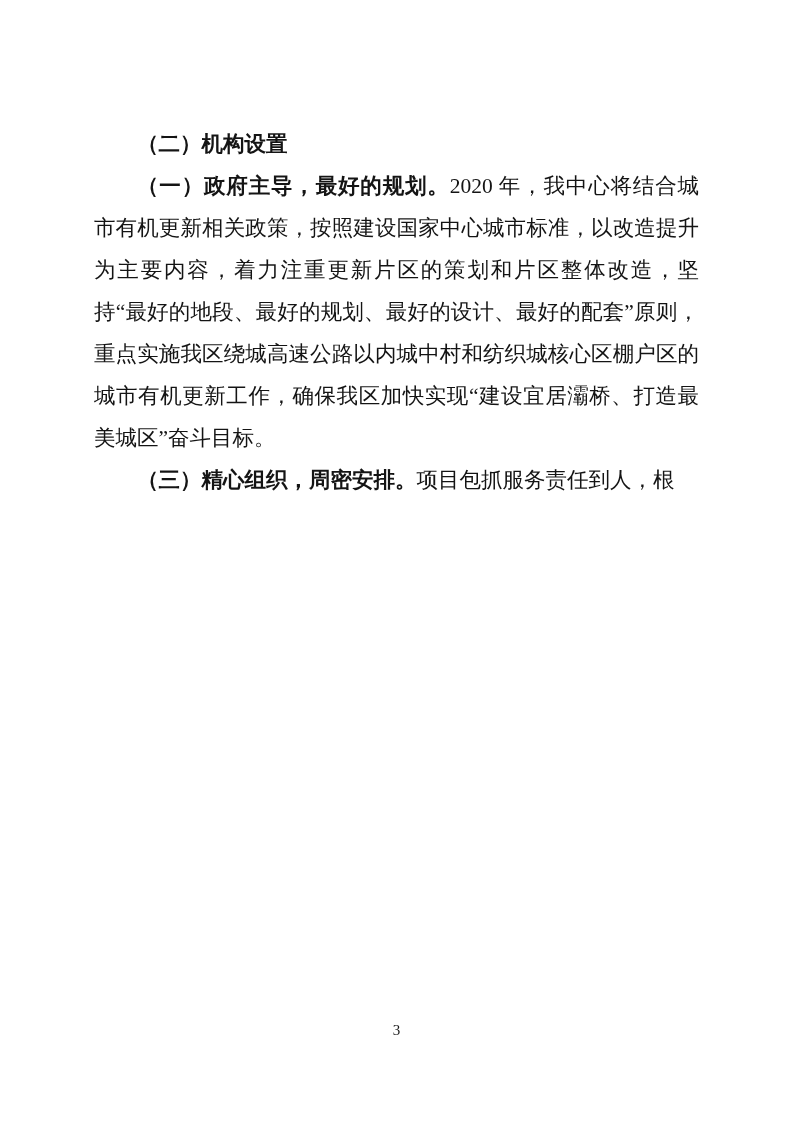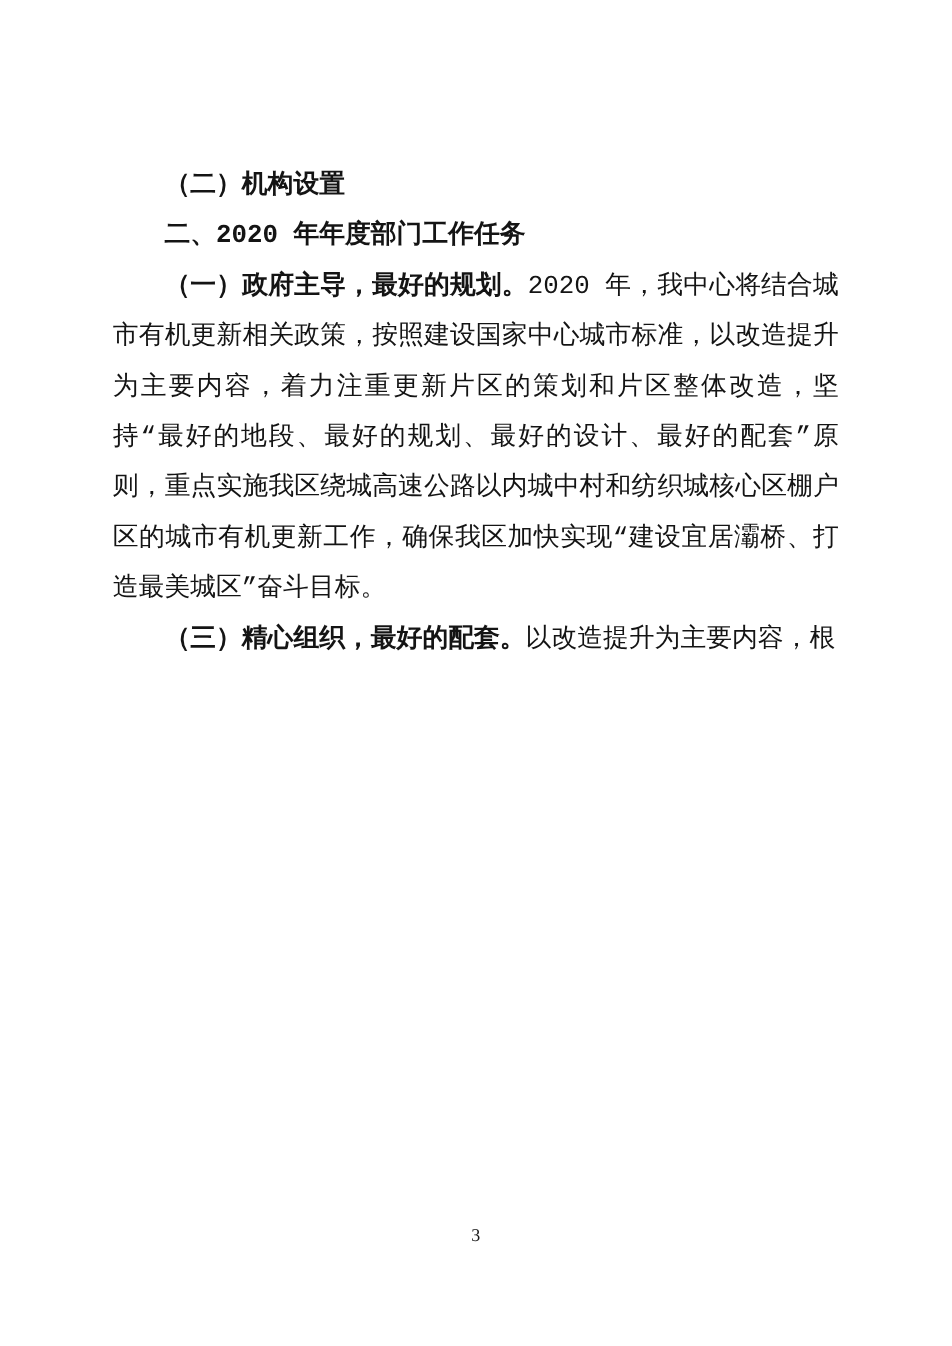--- a/index.html
+++ b/index.html
@@ -12,23 +12,22 @@
     width: 793px;
     height: 1122px;
     background: #ffffff;
     color: #141414;
     font-family: "Liberation Serif", "DejaVu Serif", serif;
     overflow: hidden;
   }
   .doc-content {
     position: absolute;
     left: 94px;
-    top: 134px;
+    top: 123px;
     width: 605px;
-    font-family: Liberation Mono, monospace;
   }
   .para {
     margin: 0;
     font-size: 21.5px;
     line-height: 42px;
     text-align: justify;
     text-indent: 2em;
     word-break: break-all;
   }
   .para .lead {
@@ -52,29 +51,26 @@
 <body>
 
 <div class="doc-page">
   <div class="doc-content">
 
     <p class="para heading">
       <span class="lead">（二）机构设置</span><span></span>
     </p>
 
 
-    <p class="para heading">
-      <span class="lead">二、2020 年年度部门工作任务</span><span></span>
-    </p>
 
     <p class="para">
       <span class="lead">（一）政府主导，最好的规划。</span><span>2020 年，我中心将结合城市有机更新相关政策，按照建设国家中心城市标准，以改造提升为主要内容，着力注重更新片区的策划和片区整体改造，坚持“最好的地段、最好的规划、最好的设计、最好的配套”原则，重点实施我区绕城高速公路以内城中村和纺织城核心区棚户区的城市有机更新工作，确保我区加快实现“建设宜居灞桥、打造最美城区”奋斗目标。</span>
     </p>
 
 
     <p class="para">
-      <span class="lead">（三）精心组织，最好的配套。</span><span>以改造提升为主要内容，根</span>
+      <span class="lead">（三）精心组织，周密安排。</span><span>项目包抓服务责任到人，根</span>
     </p>
 
   </div>
 
   <div class="doc-footer">3</div>
 </div>
 
 </body></html>

